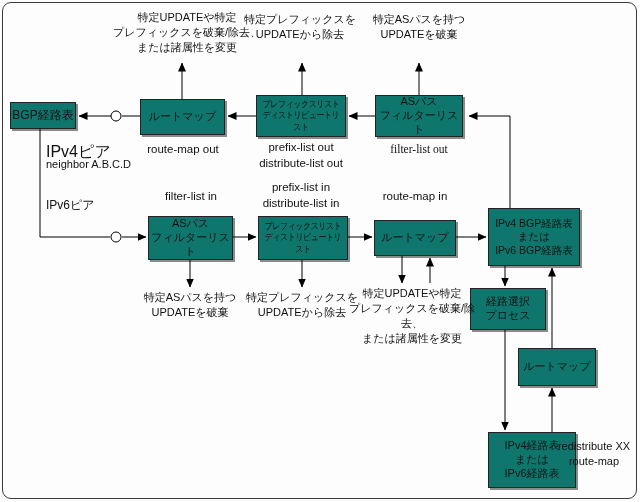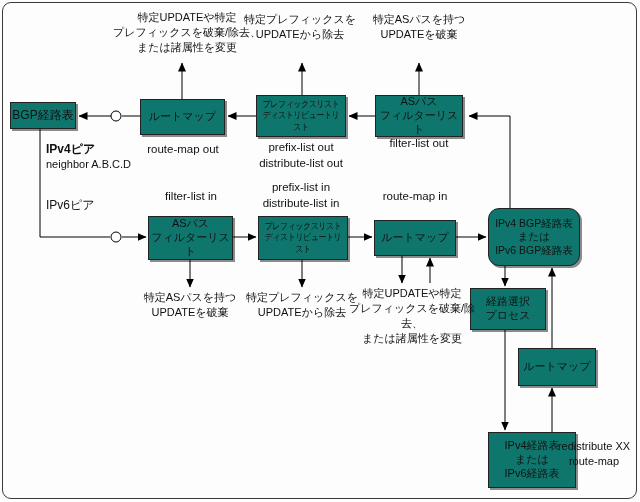--- a/index.html
+++ b/index.html
@@ -112,21 +112,21 @@
 
   <div class="box" style="left:258px;top:216px;width:90px;height:44px;">
     <span class="lbl lbl-sm">プレフィックスリスト
 ディストリビュートリスト</span>
   </div>
 
   <div class="box" style="left:374px;top:220px;width:82px;height:36px;">
     <span class="lbl">ルートマップ</span>
   </div>
 
-  <div class="box" style="left:488px;top:208px;width:92px;height:58px;border-radius:11px;">
+  <div class="box" style="left:488px;top:208px;width:92px;height:58px;">
     <span class="lbl" style="font-size:10.5px;">IPv4 BGP経路表
 または
 IPv6 BGP経路表</span>
   </div>
 
   <div class="box" style="left:470px;top:288px;width:76px;height:42px;">
     <span class="lbl">経路選択
 プロセス</span>
   </div>
 
@@ -144,23 +144,23 @@
 プレフィックスを破棄/除去、
 または諸属性を変更</div>
   <div class="txt" style="left:226px;top:12px;width:148px;">特定プレフィックスを
 UPDATEから除去</div>
   <div class="txt" style="left:346px;top:12px;width:146px;">特定ASパスを持つ
 UPDATEを破棄</div>
 
   <div class="txt cap" style="left:238px;top:140px;width:126px;">prefix-list out
 distribute-list out</div>
   <div class="txt cap" style="left:138px;top:142px;width:90px;">route-map out</div>
-  <div class="txt cap" style="left:373px;top:136px;width:92px;">filter-list out</div>
+  <div class="txt cap" style="left:373px;top:142px;width:92px;font-family:Liberation Serif, serif;">filter-list out</div>
 
-  <div class="txt txt-left" style="left:46px;top:141px;width:100px;font-size:12px;font-weight:bold;">IPv4ピア</div>
+  <div class="txt txt-left" style="left:46px;top:141px;width:100px;font-size:16px;">IPv4ピア</div>
   <div class="txt txt-left" style="left:46px;top:157px;width:130px;">neighbor A.B.C.D</div>
   <div class="txt txt-left" style="left:46px;top:179px;width:100px;font-size:12px;margin-top:18px;">IPv6ピア</div>
 
   <div class="txt cap" style="left:146px;top:189px;width:90px;">filter-list in</div>
   <div class="txt cap" style="left:238px;top:180px;width:126px;">prefix-list in
 distribute-list in</div>
   <div class="txt cap" style="left:368px;top:189px;width:94px;">route-map in</div>
 
   <div class="txt" style="left:118px;top:290px;width:144px;">特定ASパスを持つ
 UPDATEを破棄</div>

